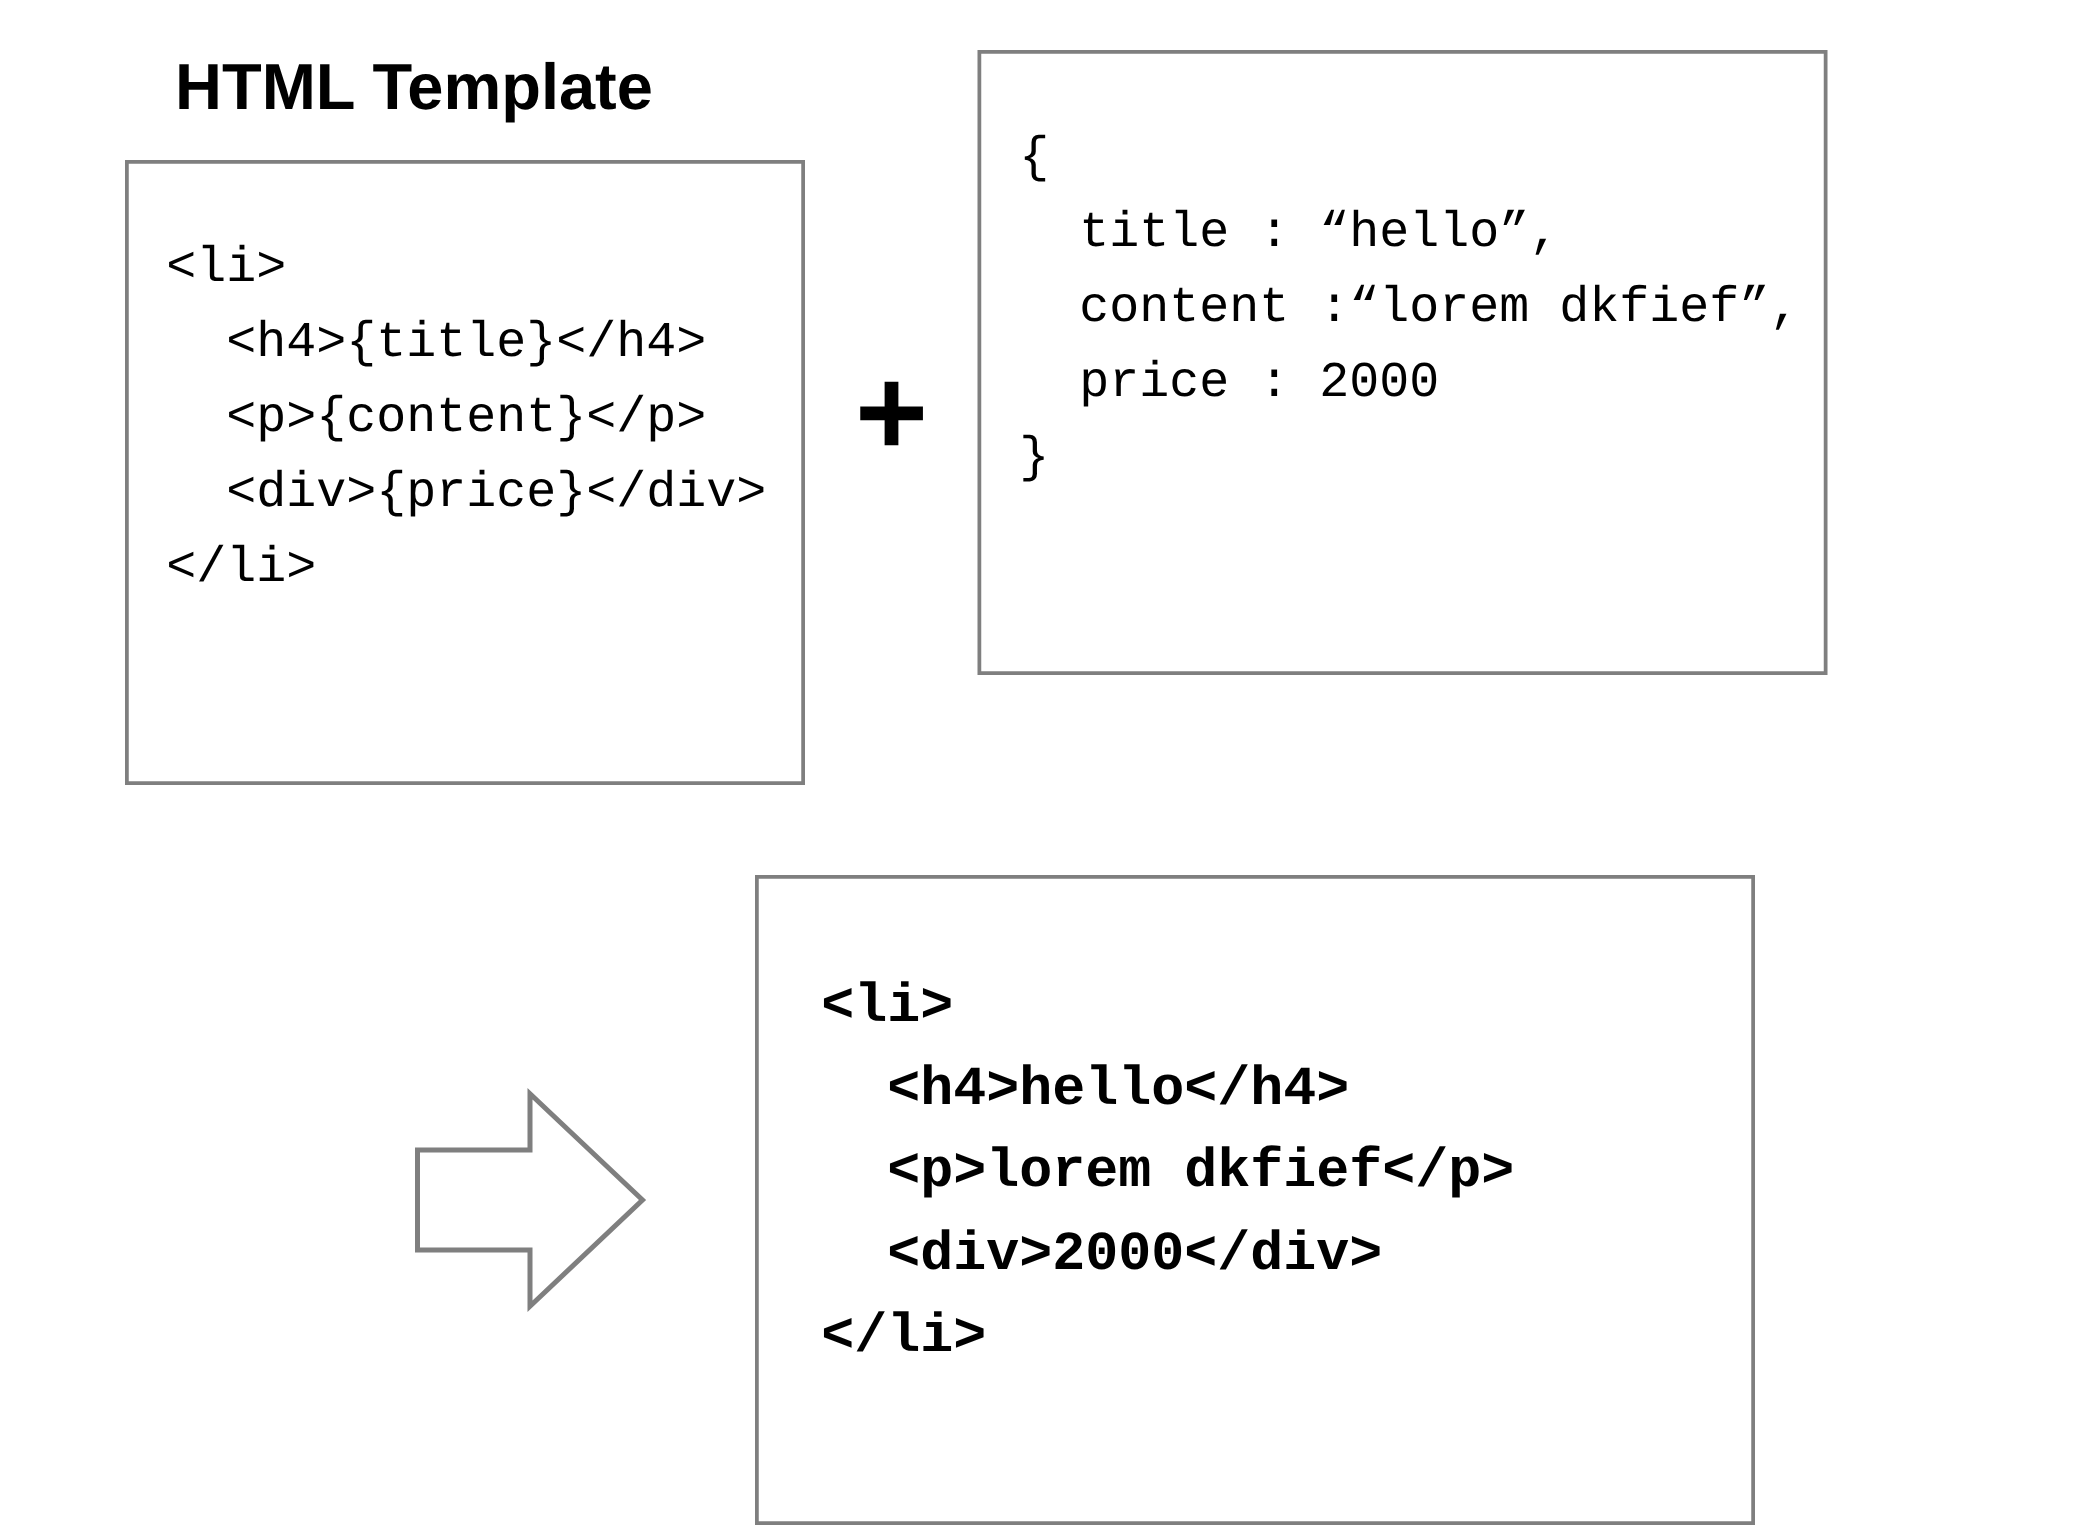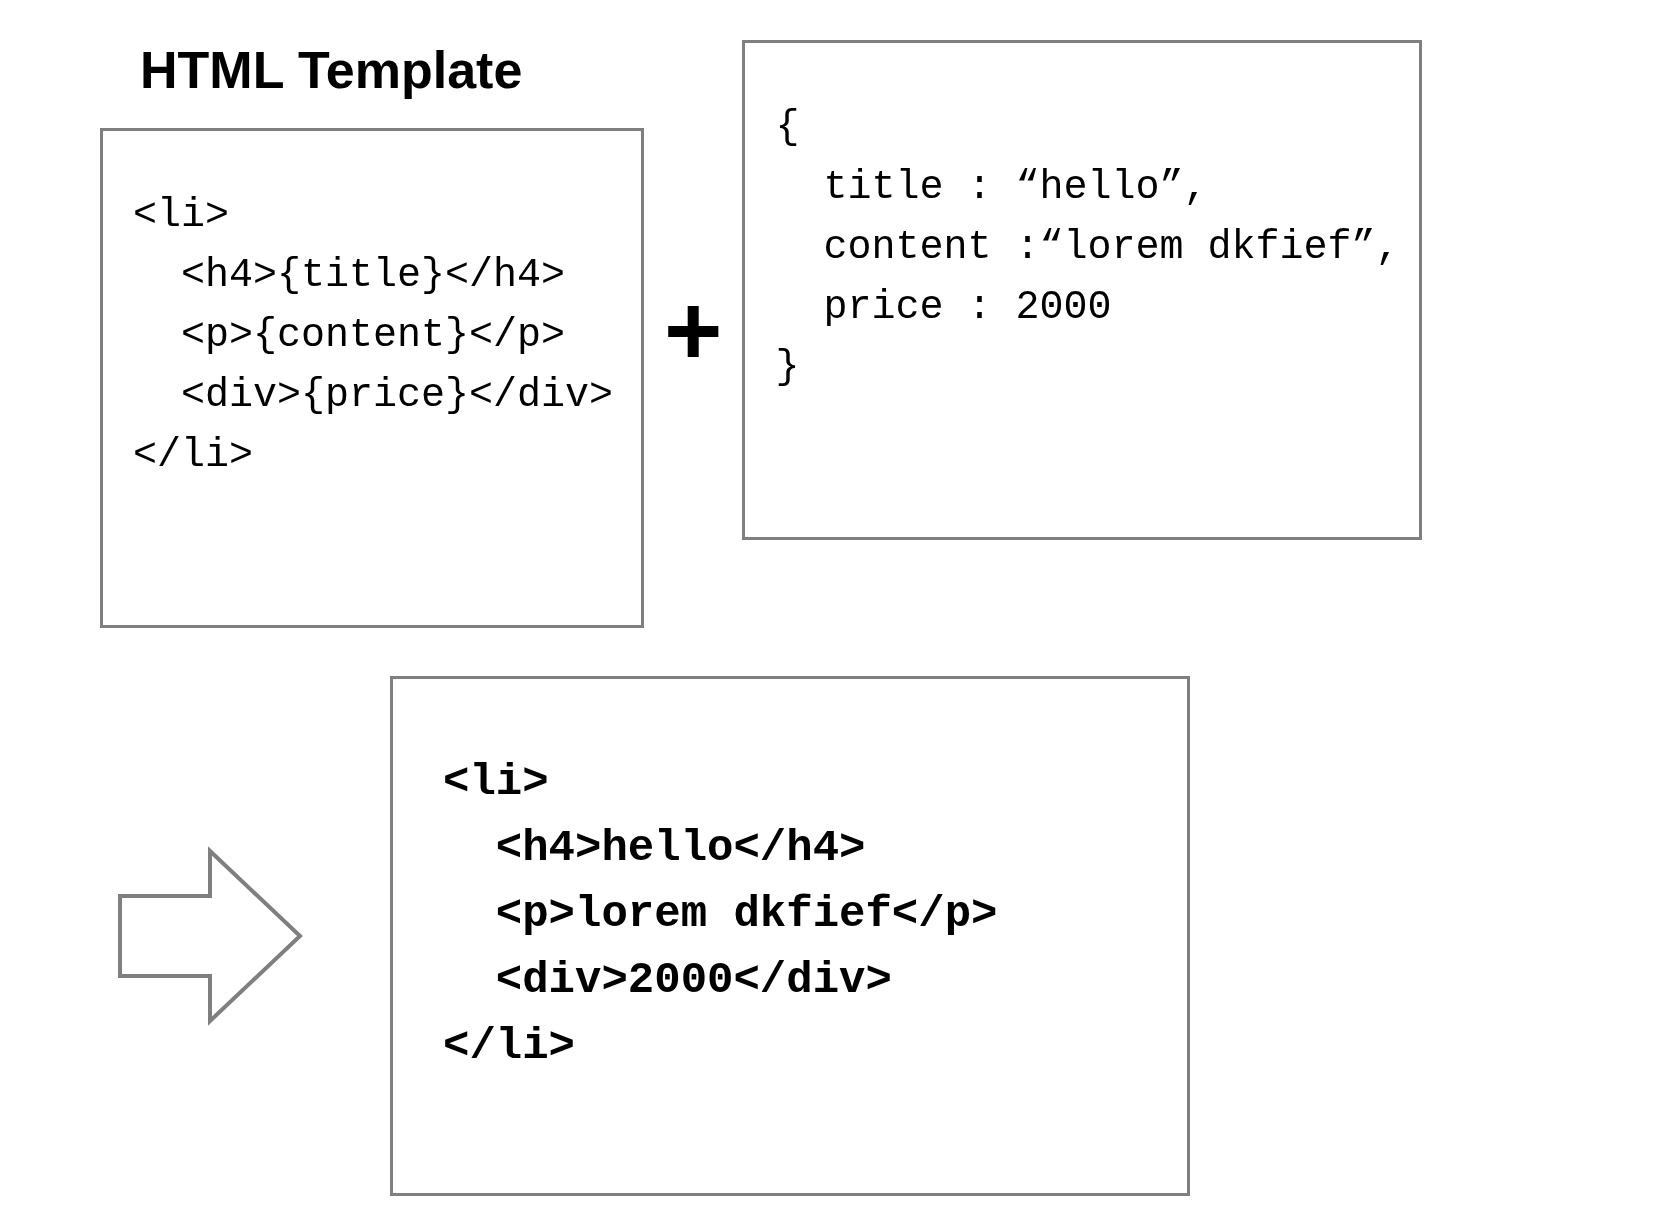--- a/index.html
+++ b/index.html
@@ -12,21 +12,21 @@
       width: 1658px;
       height: 1222px;
       font-family: "Segoe UI", Arial, sans-serif;
       position: relative;
       padding: 40px 40px 40px 40px;
     }
     .top-row {
       display: flex;
       align-items: flex-start;
       justify-content: flex-start;
-      gap: 20px;
+      gap: 40px;
       margin-left: 60px;
     }
     .col {
       display: flex;
       flex-direction: column;
     }
     .heading {
       font-size: 52px;
       font-weight: 700;
       color: #000;
@@ -64,22 +64,23 @@
       font-size: 100px;
       font-weight: 900;
       color: #000;
       line-height: 1;
       font-family: Arial, sans-serif;
     }
     .bottom-row {
       display: flex;
       align-items: center;
       gap: 80px;
-      margin-top: 48px;
+      margin-top: 72px;
       margin-left: 70px;
+      justify-content: center;
     }
     .arrow-wrap {
       display: flex;
       align-items: center;
       justify-content: center;
     }
     .box-result {
       border: 3px solid #7f7f7f;
       background: #fff;
       width: 800px;

